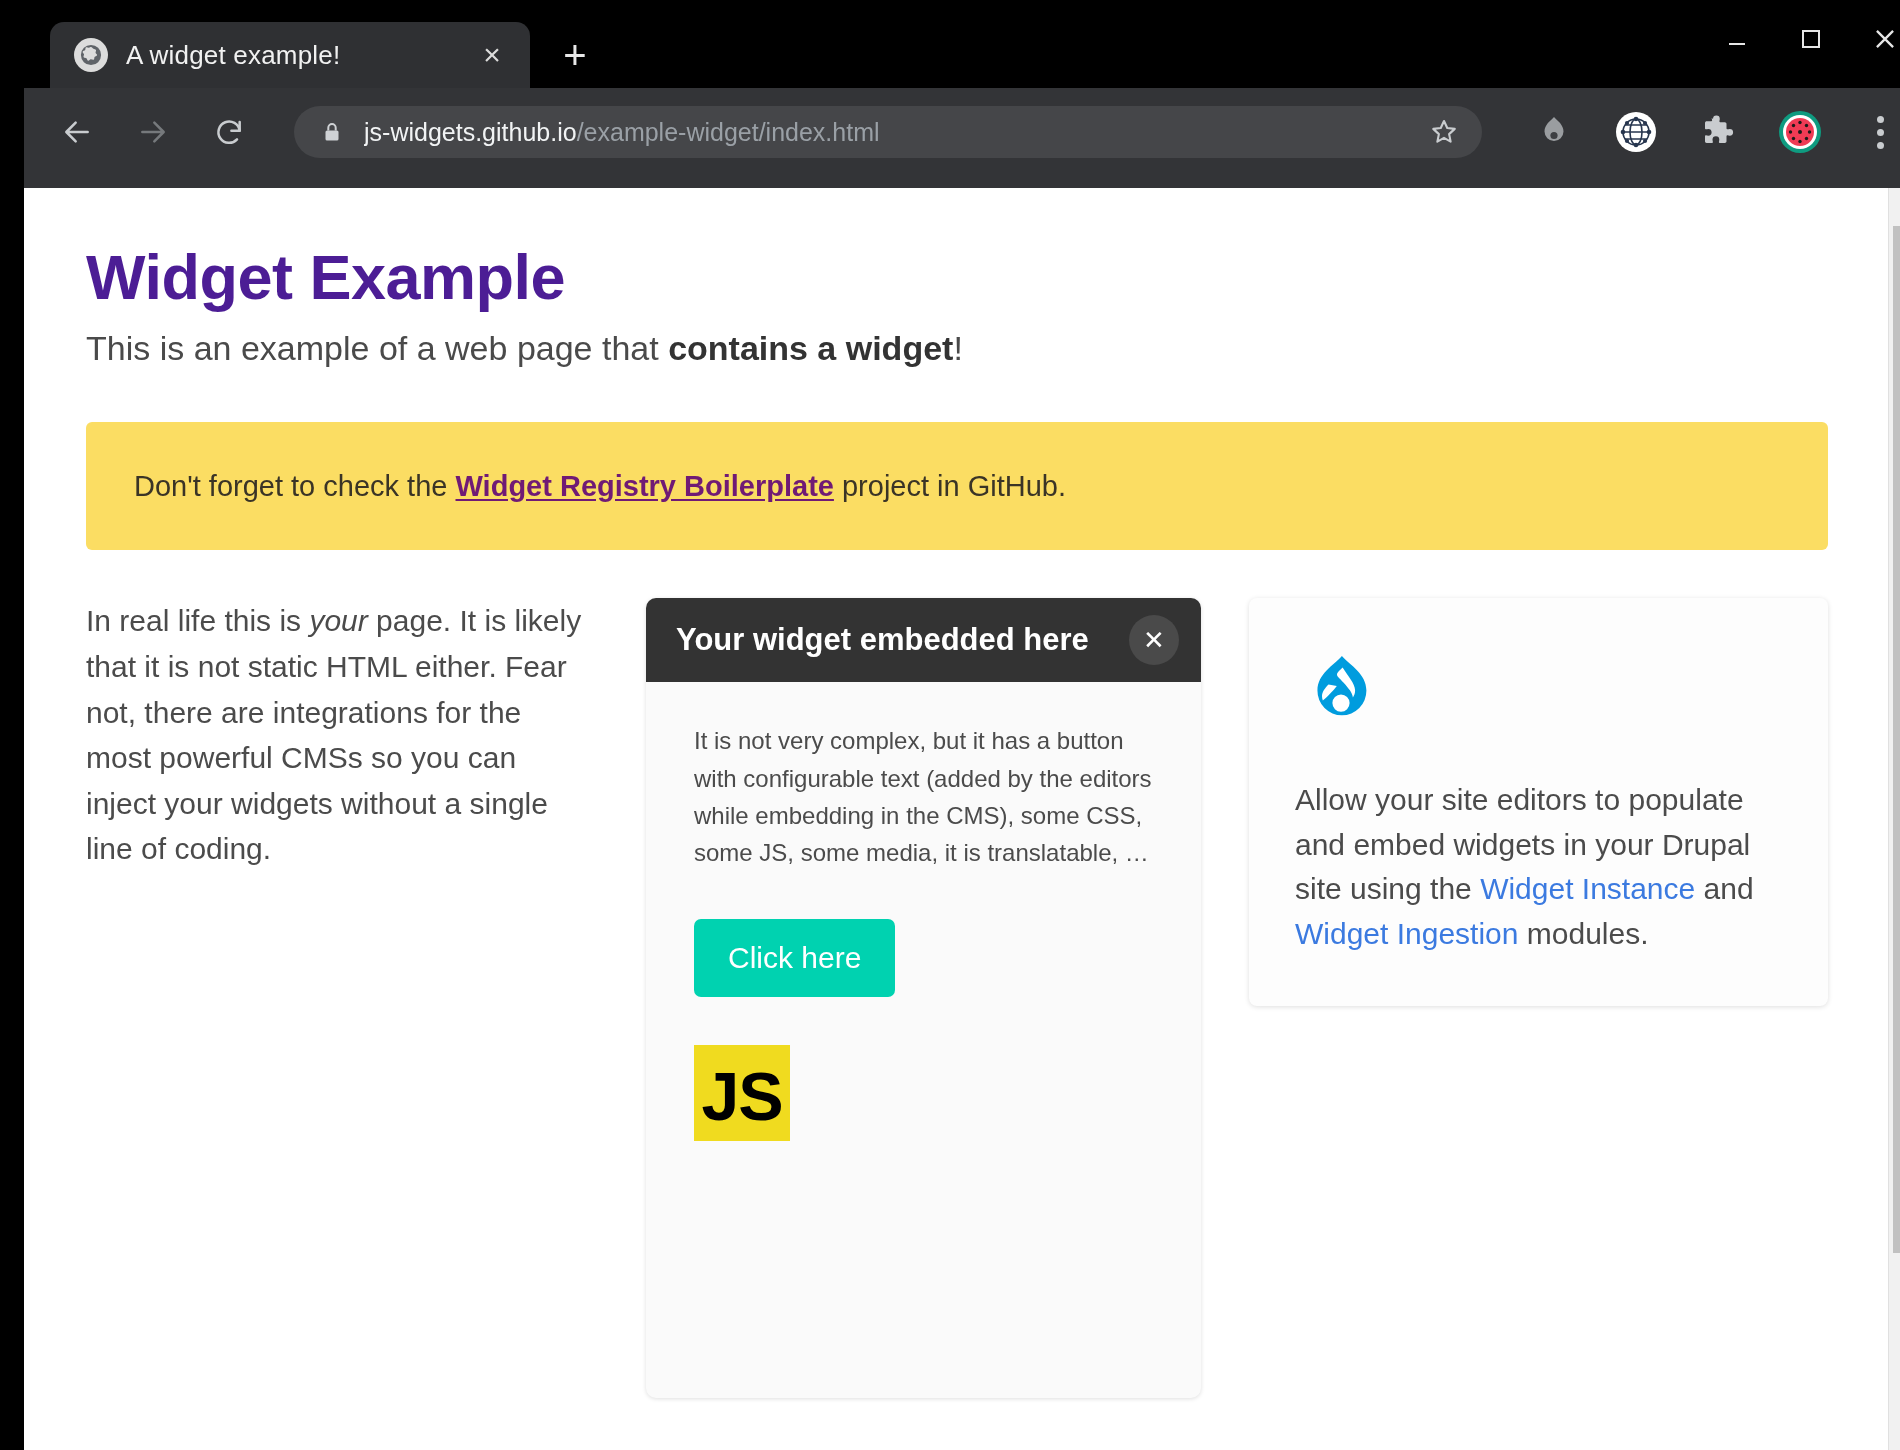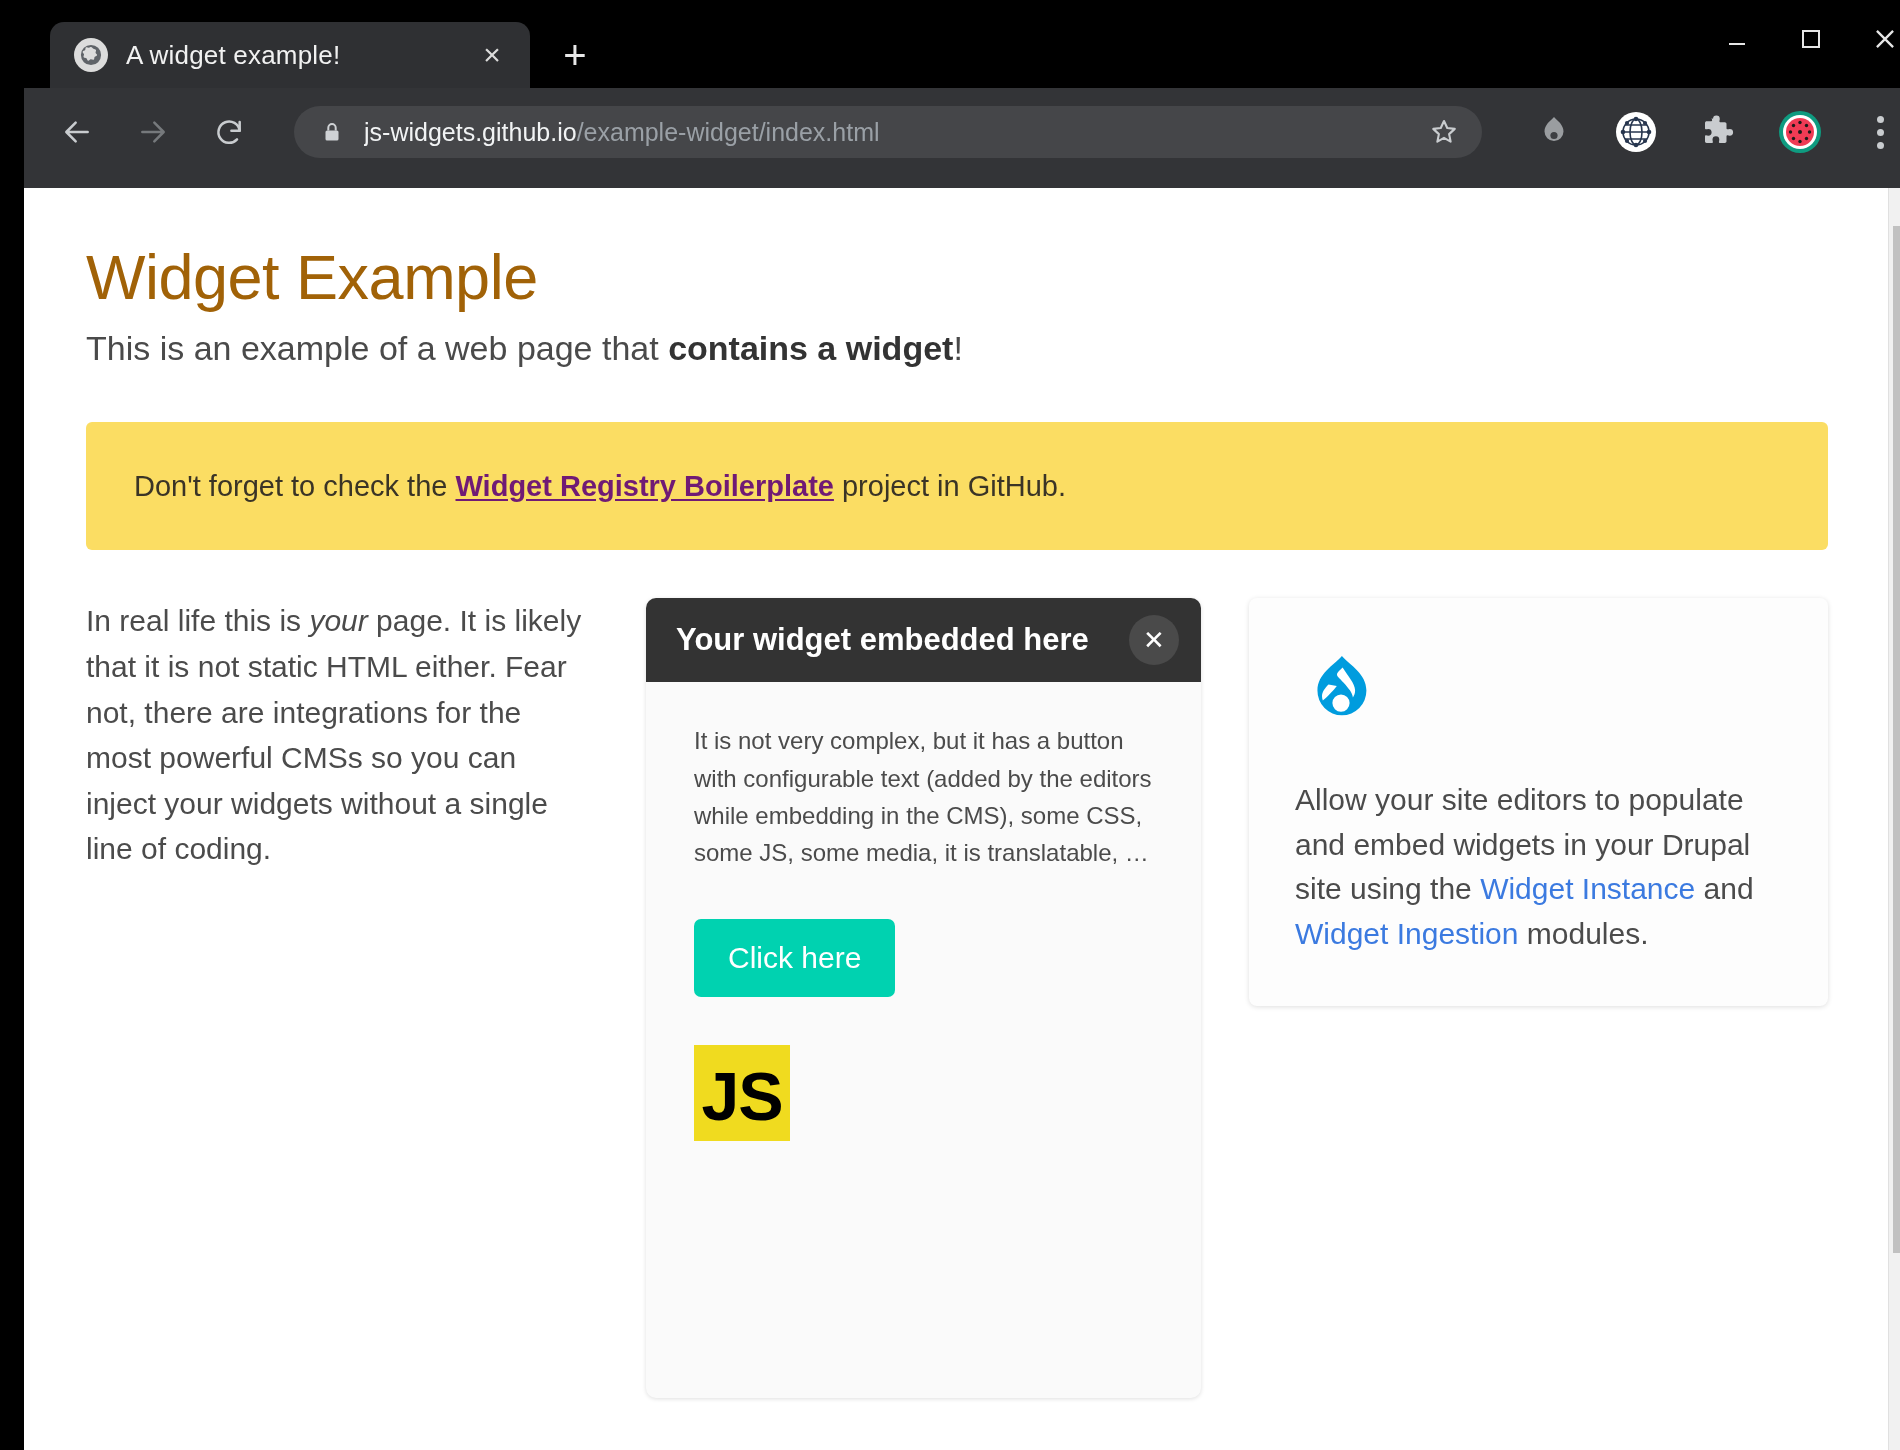--- a/index.html
+++ b/index.html
@@ -195,22 +195,22 @@
     position: absolute;
     left: 4px; width: 28px;
     top: 4px; height: 86%;
     background: #c1c1c1;
     cursor: pointer;
   }
 
   
   h1.page-title {
     font-size: 63px;
-    font-weight: 400;
-    color: #a16207;
+    font-weight: 700;
+    color: #4c1d95;
     letter-spacing: -0.5px;
     line-height: 1.05;
     margin-bottom: 16px;
   }
   p.page-subtitle {
     font-size: 34px;
     color: #4a4a4a;
     font-weight: 400;
     line-height: 1.3;
   }

